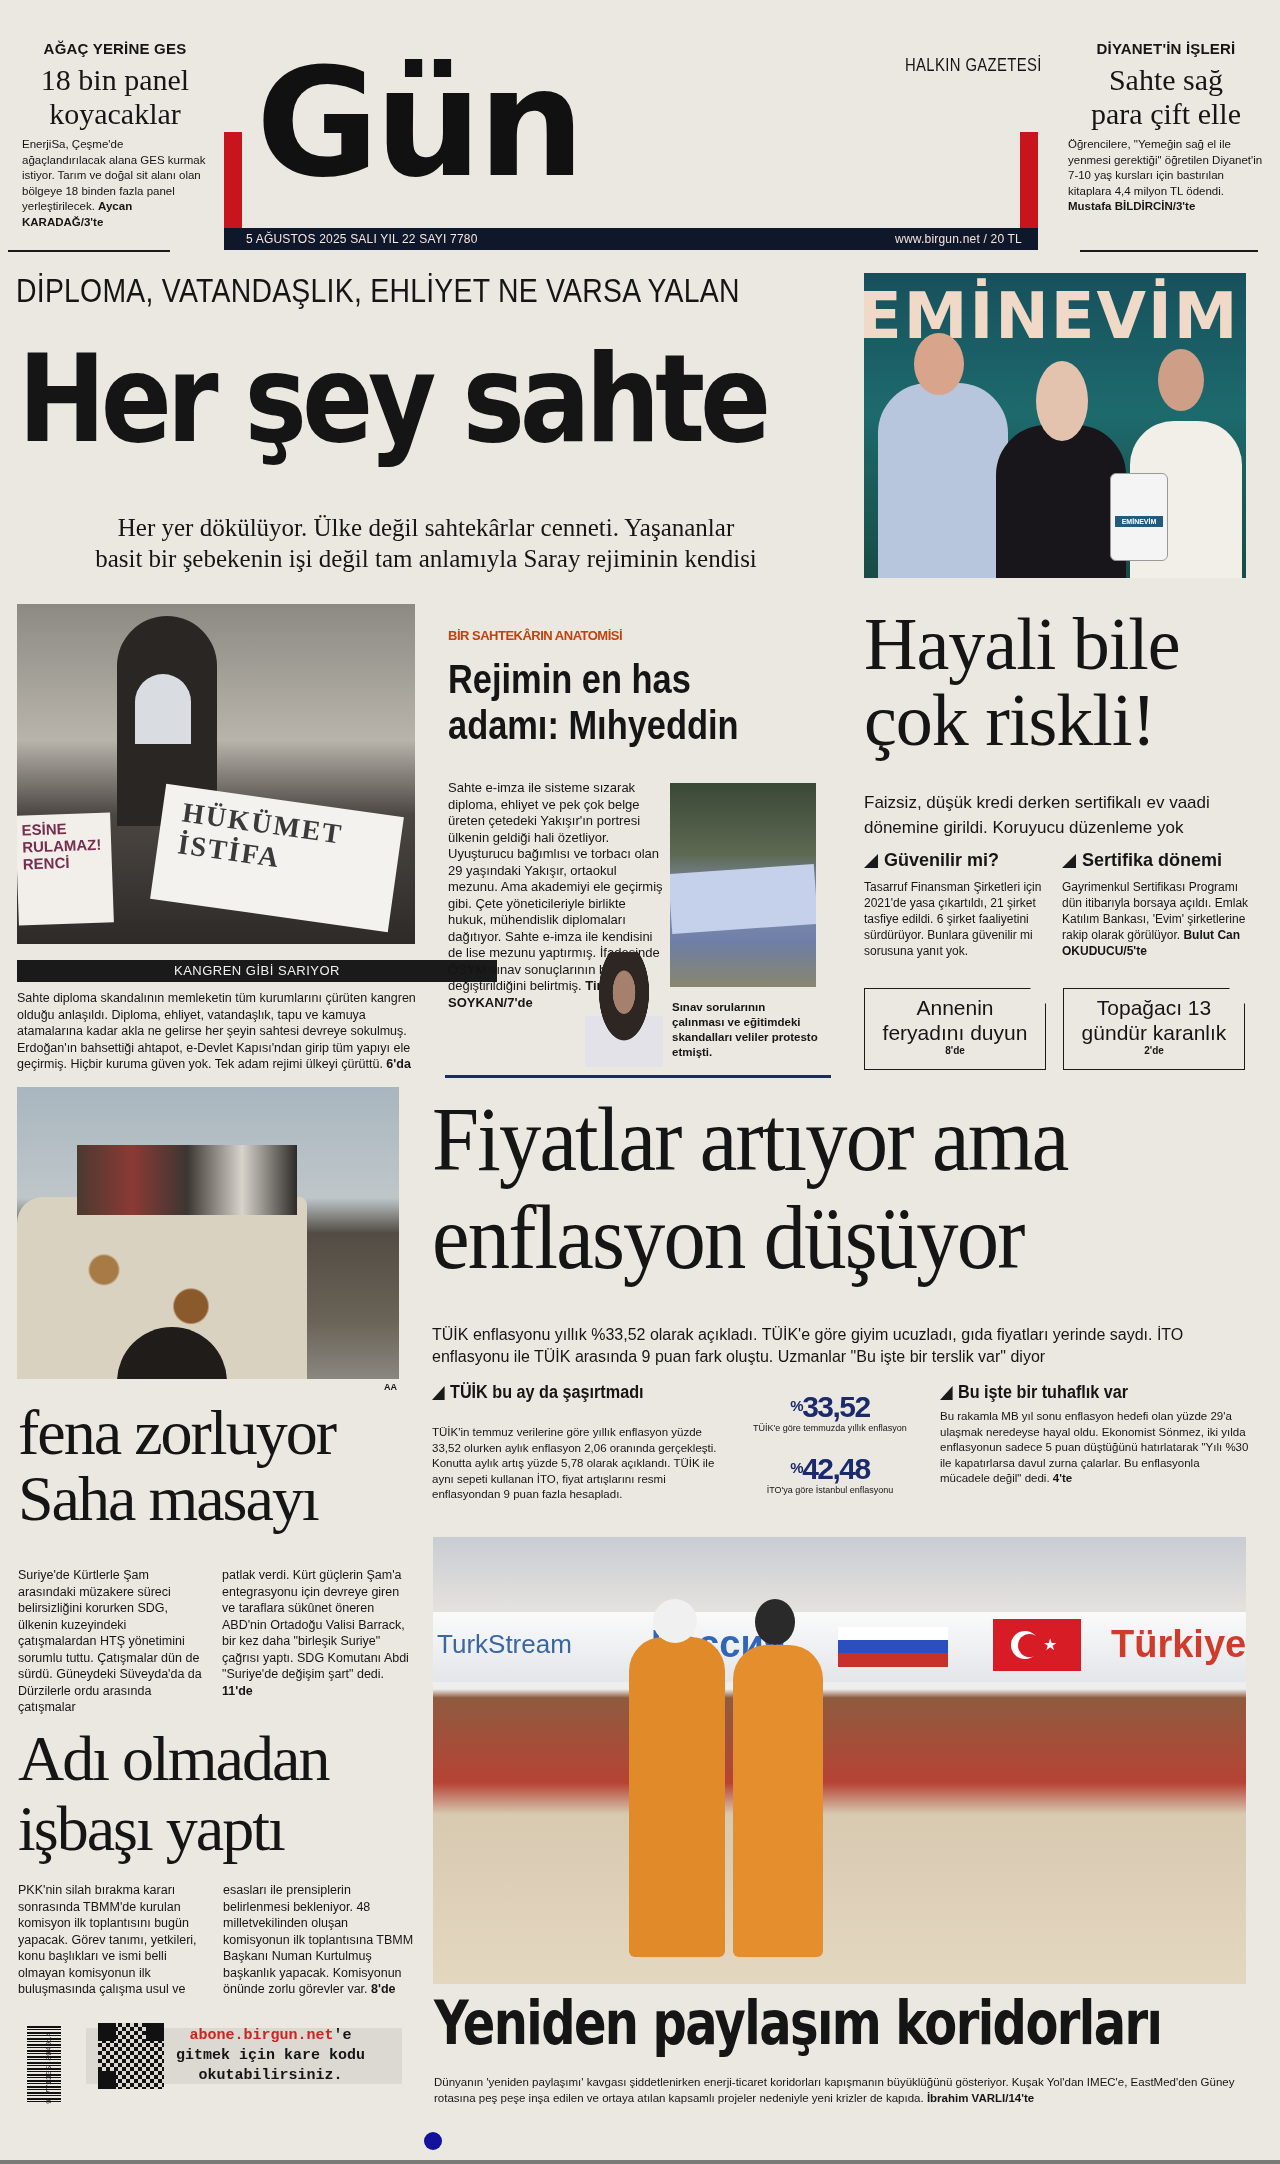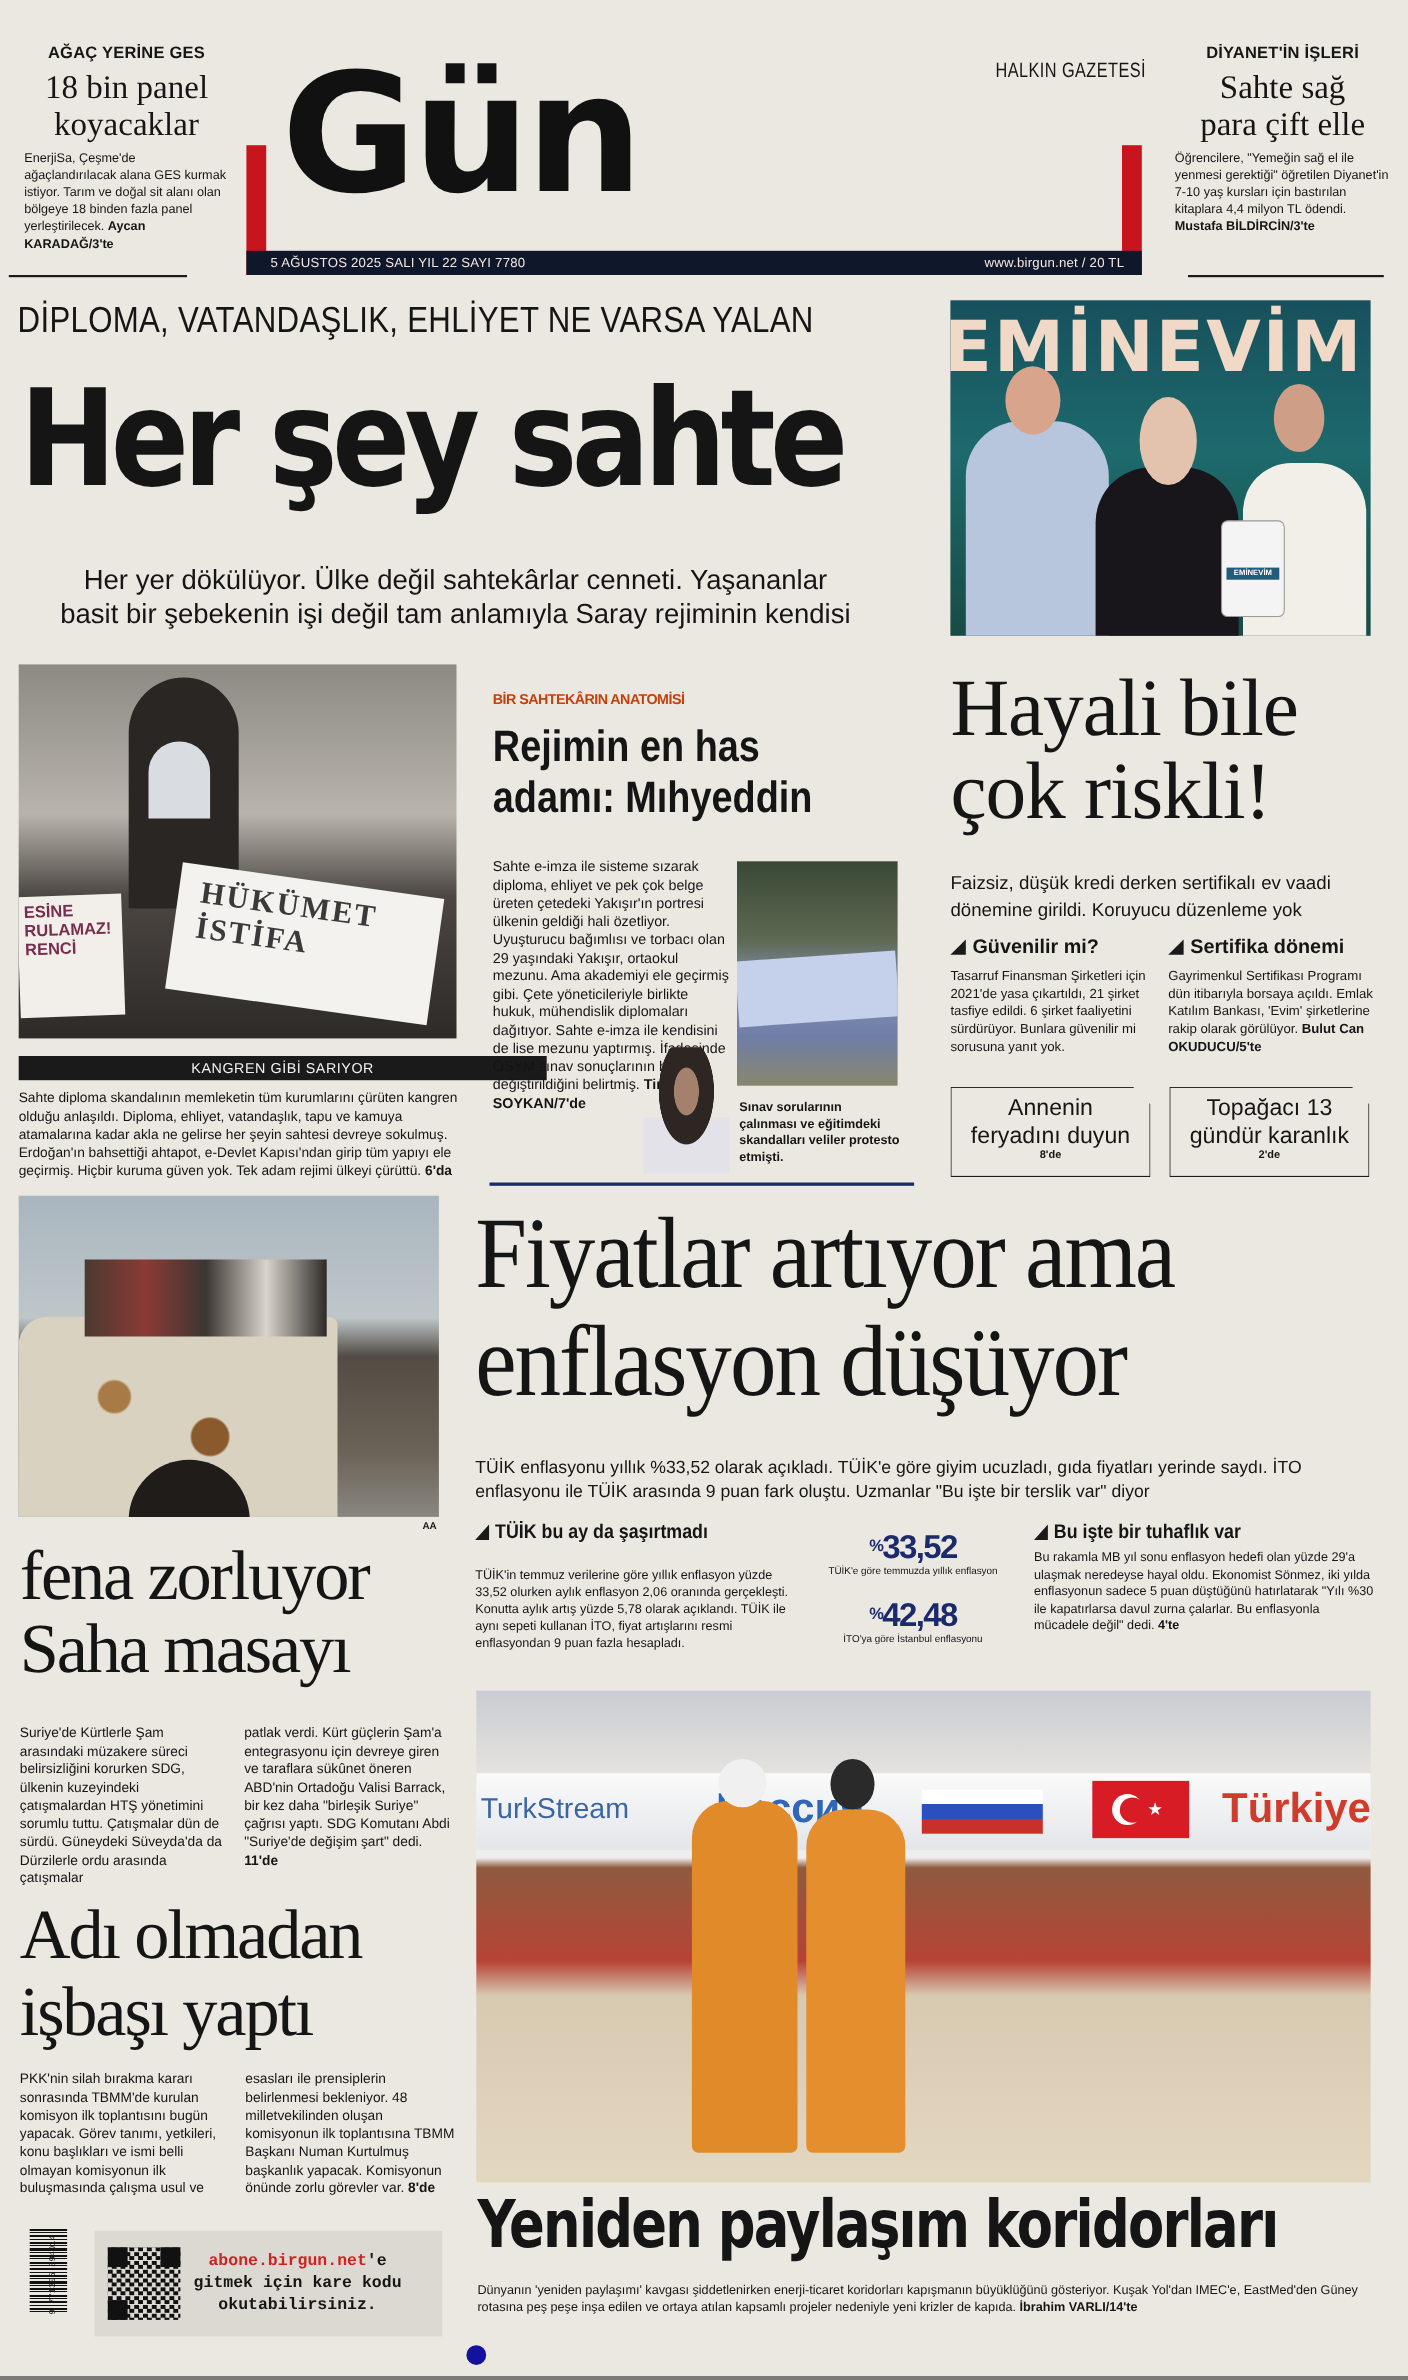--- a/index.html
+++ b/index.html
@@ -123,21 +123,21 @@
       <span>Öğrencilere, "Yemeğin sağ el ile yenmesi gerektiği" öğretilen Diyanet'in 7-10 yaş kursları için bastırılan kitaplara 4,4 milyon TL ödendi.</span>
       <span class="credit-bold">Mustafa BİLDİRCİN/3'te</span>
     </div>
   </div>
   <div class="abs side-rule" style="left:1080px; top:250px; width:178px;"></div>
 </section>
 
 <section>
   <div class="abs lead-kicker" style="left:16px; top:272px;">DİPLOMA, VATANDAŞLIK, EHLİYET NE VARSA YALAN</div>
   <h1 class="abs lead-head" style="left:18px; top:334px;">Her şey sahte</h1>
-  <div class="abs lead-deck" style="left:4px; top:512px; width:820px;">
+  <div class="abs lead-deck" style="left:16px; top:512px; width:820px;font-family:Liberation Serif, serif;">
     <div>Her yer dökülüyor. Ülke değil sahtekârlar cenneti. Yaşananlar</div>
     <div>basit bir şebekenin işi değil tam anlamıyla Saray rejiminin kendisi</div>
   </div>
 </section>
 
 <div class="photo" style="left:864px; top:273px; width:382px; height:305px; background:linear-gradient(180deg,#17505c 0%,#1d6a6d 45%,#184b45 100%);">
   <div class="abs serif b" style="left:-6px; top:6px; font-size:64px; color:#f1d9c8; letter-spacing:2px; font-family:'DejaVu Sans',sans-serif;">EMİNEVİM</div>
   <div class="abs" style="left:14px; top:110px; width:130px; height:200px; background:#b7c6dd; border-radius:50px 50px 0 0;"></div>
   <div class="abs" style="left:50px; top:60px; width:50px; height:62px; background:#d8a58c; border-radius:50%;"></div>
   <div class="abs" style="left:132px; top:152px; width:130px; height:160px; background:#18161b; border-radius:50px 50px 0 0;"></div>
@@ -315,21 +315,21 @@
   <div class="abs bottom-head" style="left:434px; top:1990px;">Yeniden paylaşım koridorları</div>
   <div class="abs bottom-body" style="left:434px; top:2074px; width:816px;">
     <span>Dünyanın 'yeniden paylaşımı' kavgası şiddetlenirken enerji-ticaret koridorları kapışmanın büyüklüğünü gösteriyor. Kuşak Yol'dan IMEC'e, EastMed'den Güney rotasına peş peşe inşa edilen ve ortaya atılan kapsamlı projeler nedeniyle yeni krizler de kapıda.</span>
     <span class="b">İbrahim VARLI/14'te</span>
   </div>
 </section>
 
 <section>
   <div class="abs" style="left:27px; top:2026px; width:34px; height:76px; background:repeating-linear-gradient(180deg,#111 0 2px,transparent 2px 3px,#111 3px 4px,transparent 4px 6px);"></div>
   <div class="abs" style="left:44px; top:2104px; font-size:8px; transform:rotate(-90deg); transform-origin:left top; white-space:nowrap; font-family:'Liberation Mono',monospace;">9 771305 894014</div>
-  <div class="abs promo" style="left:86px; top:2028px; width:316px; height:96px;">
+  <div class="abs promo" style="left:86px; top:2028px; width:316px; height:56px;">
     <div style="width:66px; height:66px; flex:none; background:
       linear-gradient(#111,#111) 0 0/18px 18px no-repeat,
       linear-gradient(#111,#111) 48px 0/18px 18px no-repeat,
       linear-gradient(#111,#111) 0 48px/18px 18px no-repeat,
       repeating-conic-gradient(#111 0 25%, #dcd9d2 0 50%) 0 0/8px 8px;"></div>
     <div class="promo-text">
       <div><span class="promo-link">abone.birgun.net</span><span>'e</span></div>
       <div>gitmek için kare kodu</div>
       <div>okutabilirsiniz.</div>
     </div>

